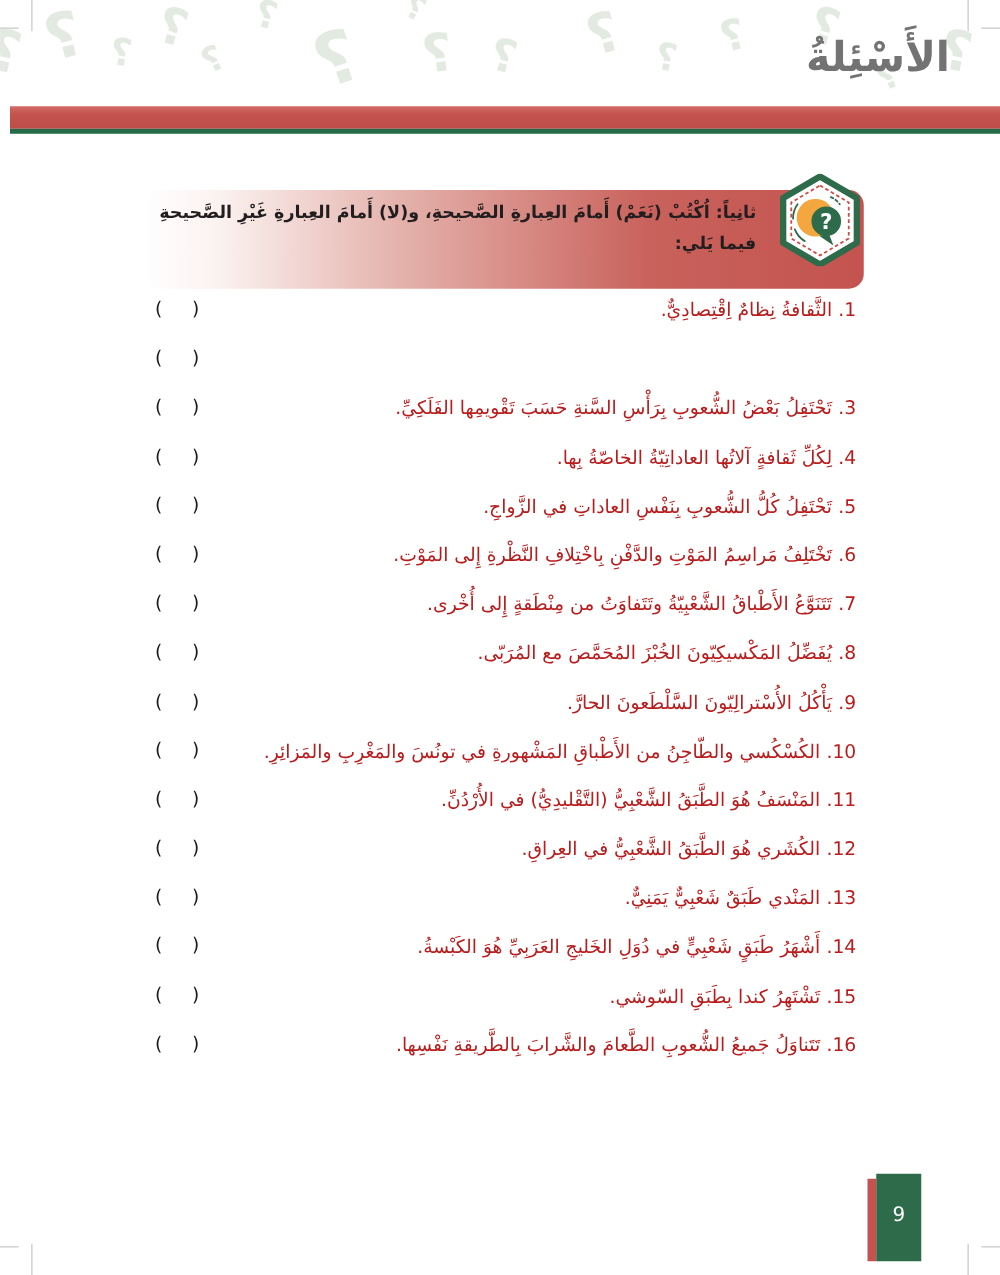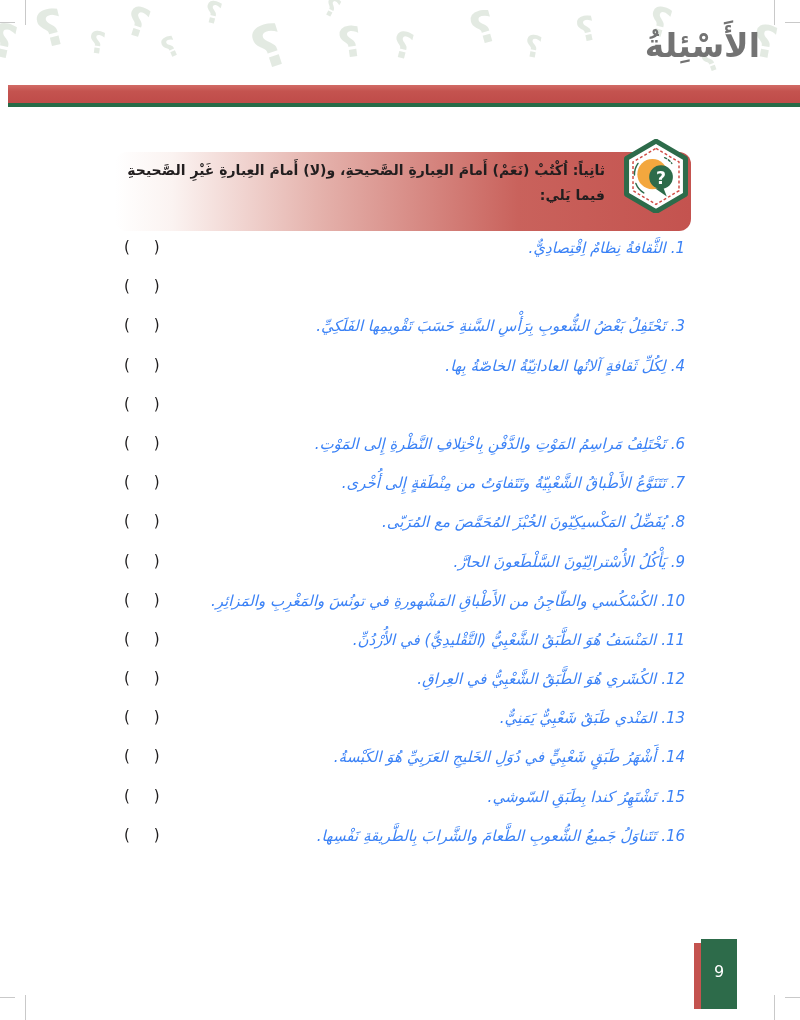--- a/index.html
+++ b/index.html
@@ -19,21 +19,21 @@
   .activity-header{position:absolute;top:152px;left:115px;width:576px;height:79px;
                    border-radius:12px;direction:rtl;
                    background:linear-gradient(to left,#c4534f 0%,#c9625c 30%,#e5b3ad 65%,#fbf3f1 90%,#ffffff 100%);}
   .activity-text{padding:6px 86px 0 12px;color:#221e1f;font-weight:bold;font-size:14px;line-height:25px;}
   .activity-line{display:block;white-space:nowrap;}
   
   .badge{position:absolute;top:139px;left:620px;width:72px;height:74px;}
   
   .questions-list{position:absolute;top:228px;left:118px;right:115px;direction:rtl;}
   .q-row{position:relative;height:39.2px;line-height:39.2px;white-space:nowrap;}
-  .q-text{font-size:15px;color:#3b82f6;font-style:italic;}
+  .q-text{font-size:15px;color:#b91c1c;}
   .q-num{margin-inline-end:5px;}
   .q-answer{position:absolute;left:6px;top:0;direction:ltr;font-size:15px;color:#1d1b1c;
             white-space:pre;line-height:39.2px;}
   
   .pagenum-strip{position:absolute;left:694px;top:943px;width:7px;height:66px;background:#c4534f;}
   .pagenum-box{position:absolute;left:701px;top:939px;width:36px;height:70px;background:#2d6b4a;
                color:#ffffff;font-size:16px;display:flex;align-items:center;justify-content:center;
                padding-bottom:6px;box-sizing:border-box;}
   
   .crop{position:absolute;background:#c9c9c9;}
@@ -98,20 +98,21 @@
     </div>
     <div class="q-row">
       <span class="q-text"><span class="q-num">3.</span><span>تَحْتَفِلُ بَعْضُ الشُّعوبِ بِرَأْسِ السَّنةِ حَسَبَ تَقْويمِها الفَلَكِيِّ.</span></span>
       <span class="q-answer">(     )</span>
     </div>
     <div class="q-row">
       <span class="q-text"><span class="q-num">4.</span><span>لِكُلِّ ثَقافةٍ آلاتُها العاداتِيّةُ الخاصّةُ بِها.</span></span>
       <span class="q-answer">(     )</span>
     </div>
     <div class="q-row">
+      <span class="q-text"><span class="q-num">5.</span><span>تَحْتَفِلُ كُلُّ الشُّعوبِ بِنَفْسِ العاداتِ في الزَّواجِ.</span></span>
       <span class="q-answer">(     )</span>
     </div>
     <div class="q-row">
       <span class="q-text"><span class="q-num">6.</span><span>تَخْتَلِفُ مَراسِمُ المَوْتِ والدَّفْنِ بِاخْتِلافِ النَّظْرةِ إِلى المَوْتِ.</span></span>
       <span class="q-answer">(     )</span>
     </div>
     <div class="q-row">
       <span class="q-text"><span class="q-num">7.</span><span>تَتَنَوَّعُ الأَطْباقُ الشَّعْبِيّةُ وتَتَفاوَتُ من مِنْطَقةٍ إِلى أُخْرى.</span></span>
       <span class="q-answer">(     )</span>
     </div>

